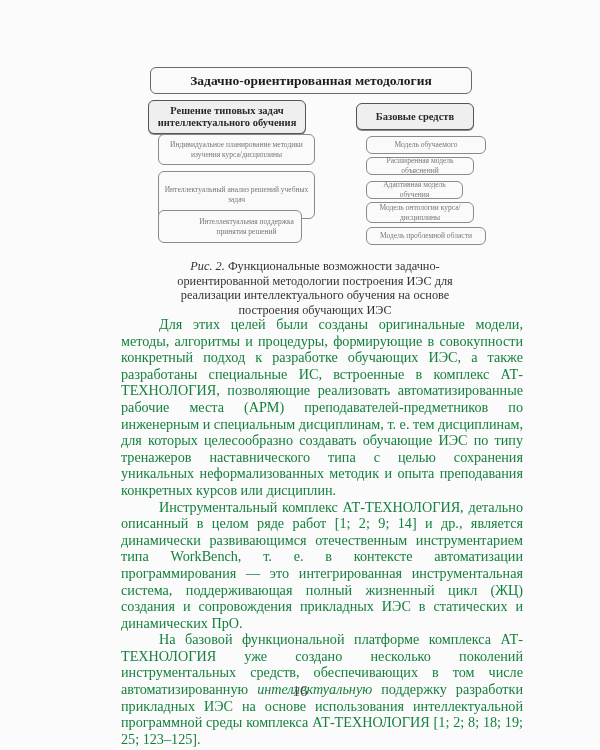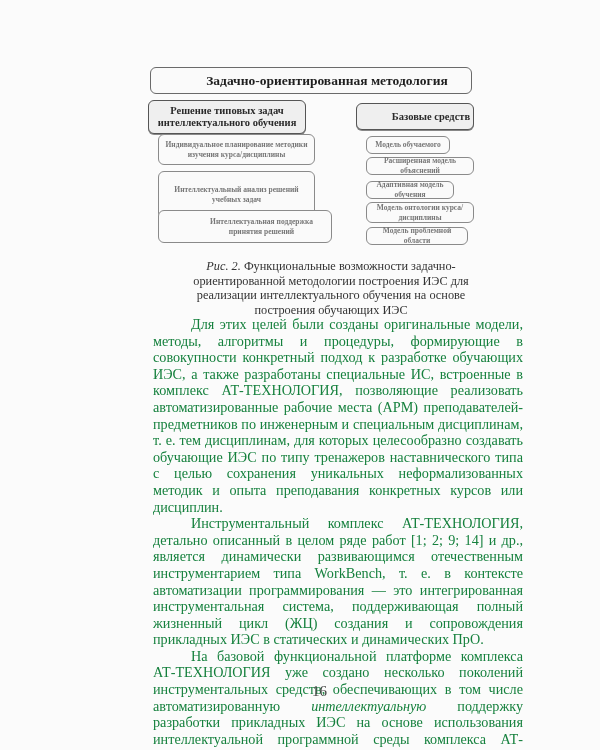--- a/index.html
+++ b/index.html
@@ -1,24 +1,24 @@
 <!DOCTYPE html>
 <html><head>
   <meta charset="utf-8">
   <style>
     html, body { margin: 0; padding: 0; }
     body {
       width: 600px; height: 750px; background: #fbfbfb;
       position: relative; overflow: hidden;
       font-family: "Liberation Serif", "DejaVu Serif", serif; color: #2a2a2a;
     }
-    .abs { position: absolute; box-sizing: border-box; padding-left: 32px; }
+    .abs { position: absolute; box-sizing: border-box; }
     .box {
       border: 1.3px solid #6a6a6a; border-radius: 6px; background: #fafafa;
-      display: flex; align-items: center; justify-content: center; text-align: center; font-weight: bold;
+      display: flex; align-items: center; justify-content: center; text-align: center;
     }
     .hdr-main { font-weight: bold; font-size: 13.5px; color: #1e1e1e; }
     .col-hdr { font-weight: bold; font-size: 10.5px; line-height: 12px; background: #efefef;
       border-color: #555; box-shadow: 0 1px 0 #888; }
     .item { font-size: 7.5px; line-height: 10px; color: #777; border-color: #8a8a8a; padding: 0 4px; }
     .caption { font-size: 12.3px; line-height: 14.6px; text-align: center; color: #333; }
     .caption i { font-style: italic; }
     .para { font-size: 14.2px; line-height: 16.6px; text-align: justify; color: #15803d; }
     .para p { margin: 0; text-indent: 38px; text-align: justify; }
     .para em { font-style: italic; }
@@ -33,40 +33,40 @@
 
 <div class="abs box col-hdr" style="left:148px; top:100px; width:158px; height:29px; padding:16px 6px;">
   <span>Решение типовых задач интеллектуального обучения</span>
 </div>
 <div class="abs box item" style="left:158px; top:134px; width:157px; height:31px;">
   <span>Индивидуальное планирование методики изучения курса/дисциплины</span>
 </div>
 <div class="abs box item" style="left:158px; top:171px; width:157px; height:48px;">
   <span>Интеллектуальный анализ решений учебных задач</span>
 </div>
-<div class="abs box item" style="left:158px; top:210px; width:174px; height:33px;padding-left:37px;">
+<div class="abs box item" style="left:158px; top:210px; width:144px; height:33px;padding-left:37px;">
   <span>Интеллектуальная поддержка принятия решений</span>
 </div>
 
 <div class="abs box col-hdr" style="left:356px; top:103px; width:118px; height:27px;">
   <span>Базовые средств</span>
 </div>
-<div class="abs box item" style="left:366px; top:136px; width:84px; height:18px;">
+<div class="abs box item" style="left:366px; top:136px; width:120px; height:18px;">
   <span>Модель обучаемого</span>
 </div>
 <div class="abs box item" style="left:366px; top:157px; width:108px; height:18px;">
   <span>Расширенная модель объяснений</span>
 </div>
-<div class="abs box item" style="left:366px; top:181px; width:88px; height:18px;">
+<div class="abs box item" style="left:366px; top:181px; width:97px; height:18px;">
   <span>Адаптивная модель обучения</span>
 </div>
 <div class="abs box item" style="left:366px; top:202px; width:108px; height:21px;">
   <span>Модель онтологии курса/дисциплины</span>
 </div>
-<div class="abs box item" style="left:366px; top:227px; width:102px; height:18px;">
+<div class="abs box item" style="left:366px; top:227px; width:120px; height:18px;">
   <span>Модель проблемной области</span>
 </div>
 
 <div class="abs caption" style="left:150px; top:259px; width:330px;">
   <i>Рис. 2.</i>
   <span>Функциональные возможности задачно-ориентированной методологии построения ИЭС для реализации интеллектуального обучения на основе построения обучающих ИЭС</span>
 </div>
 
 <div class="abs para" style="left:121px; top:316px; width:402px;">
   <p>Для этих целей были созданы оригинальные модели, методы, алгоритмы и процедуры, формирующие в совокупности конкретный подход к разработке обучающих ИЭС, а также разработаны специальные ИС, встроенные в комплекс АТ-ТЕХНОЛОГИЯ, позволяющие реализовать автоматизированные рабочие места (АРМ) преподавателей-предметников по инженерным и специальным дисциплинам, т. е. тем дисциплинам, для которых целесообразно создавать обучающие ИЭС по типу тренажеров наставнического типа с целью сохранения уникальных неформализованных методик и опыта преподавания конкретных курсов или дисциплин.</p>

